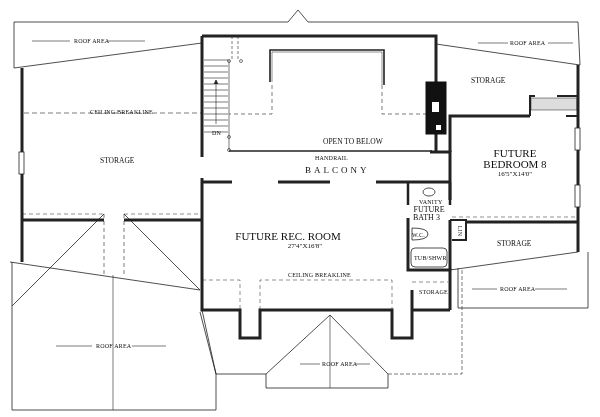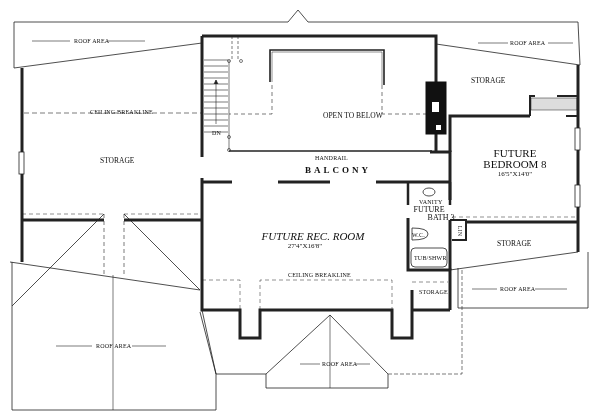--- a/index.html
+++ b/index.html
@@ -3,21 +3,21 @@
 <meta charset="utf-8">
 <style>
   html,body{margin:0;padding:0;background:#fff;}
   body{width:600px;height:417px;position:relative;overflow:hidden;font-family:"Liberation Serif",serif;color:#111;}
   svg{position:absolute;left:0;top:0;}
   .lbl{position:absolute;white-space:nowrap;color:#111;font-family:"Liberation Serif",serif;line-height:1;}
   .small{font-size:6px;letter-spacing:0.2px;}
   .med{font-size:7.5px;}
   .room{font-size:11px;text-align:center;}
   .dim{font-size:7px;text-align:center;}
-  .balc{font-size:9px;letter-spacing:3px;font-weight:bold;}
+  .balc{font-size:9px;letter-spacing:3px;}
 </style>
 </head>
 <body>
 
 <svg width="600" height="417" viewBox="0 0 600 417">
   <g stroke="#222" fill="none">
 
     <path d="M14 22 L288 22 L298 10 L308 22 L578 22 L580 65" stroke-width="0.8"></path>
     <path d="M14 22 L14 68" stroke-width="0.8"></path>
     <path d="M14 68 L202 43" stroke-width="0.8"></path>
@@ -140,30 +140,30 @@
 <div class="lbl small" style="left:322px;top:361px;">ROOF AREA</div>
 
 <div class="lbl small" style="left:90px;top:109px;">CEILING BREAKLINE</div>
 <div class="lbl small" style="left:288px;top:272px;">CEILING BREAKLINE</div>
 
 <div class="lbl med" style="left:100px;top:157px;">STORAGE</div>
 <div class="lbl med" style="left:471px;top:77px;">STORAGE</div>
 <div class="lbl med" style="left:497px;top:240px;">STORAGE</div>
 <div class="lbl small" style="left:419px;top:289px;">STORAGE</div>
 
-<div class="lbl med" style="left:299px;top:112px;padding-left:24px;">OPEN TO BELOW</div>
+<div class="lbl med" style="left:299px;top:138px;padding-left:24px;">OPEN TO BELOW</div>
 <div class="lbl small" style="left:315px;top:155px;">HANDRAIL</div>
 <div class="lbl balc" style="left:305px;top:166px;">BALCONY</div>
 <div class="lbl small" style="left:212px;top:130px;">DN</div>
 
 <div class="lbl room" style="left:470px;top:148px;width:90px;">FUTURE</div>
 <div class="lbl room" style="left:470px;top:159px;width:90px;">BEDROOM 8</div>
 <div class="lbl dim" style="left:470px;top:171px;width:90px;">16'5"X14'0"</div>
 
-<div class="lbl room" style="left:248px;top:231px;width:130px;font-style:italic;">FUTURE REC. ROOM</div>
+<div class="lbl room" style="left:223px;top:231px;width:130px;">FUTURE REC. ROOM</div>
 <div class="lbl dim" style="left:240px;top:243px;width:130px;">27'4"X16'8"</div>
 
 <div class="lbl small" style="left:419px;top:199px;">VANITY</div>
 <div class="lbl" style="left:410px;top:206px;width:38px;font-size:8px;text-align:center;">FUTURE</div>
-<div class="lbl" style="left:422px;top:214px;width:38px;font-size:8px;text-align:center;">BATH 3</div>
+<div class="lbl" style="left:413px;top:214px;width:38px;font-size:8px;">BATH 3</div>
 <div class="lbl small" style="left:412px;top:232px;">W.C.</div>
 <div class="lbl small" style="left:414px;top:255px;">TUB/SHWR</div>
 <div class="lbl small" style="left:455px;top:228px;transform:rotate(90deg);">LIN</div>
 
 </body></html>

